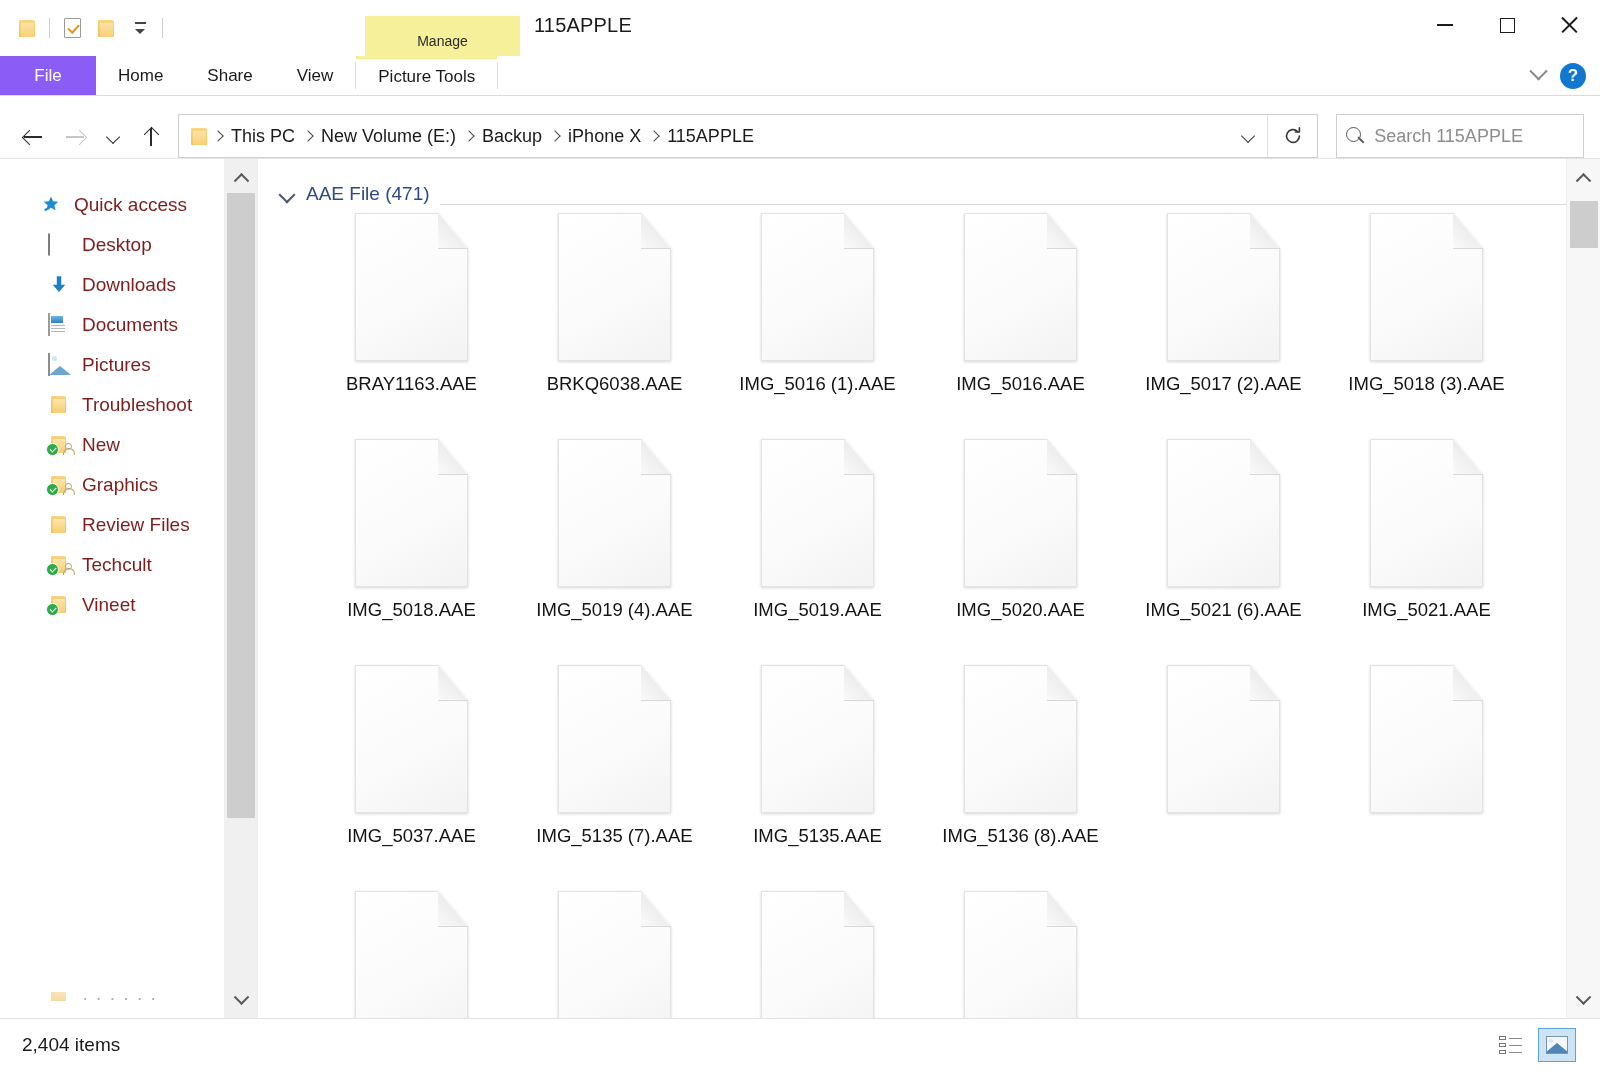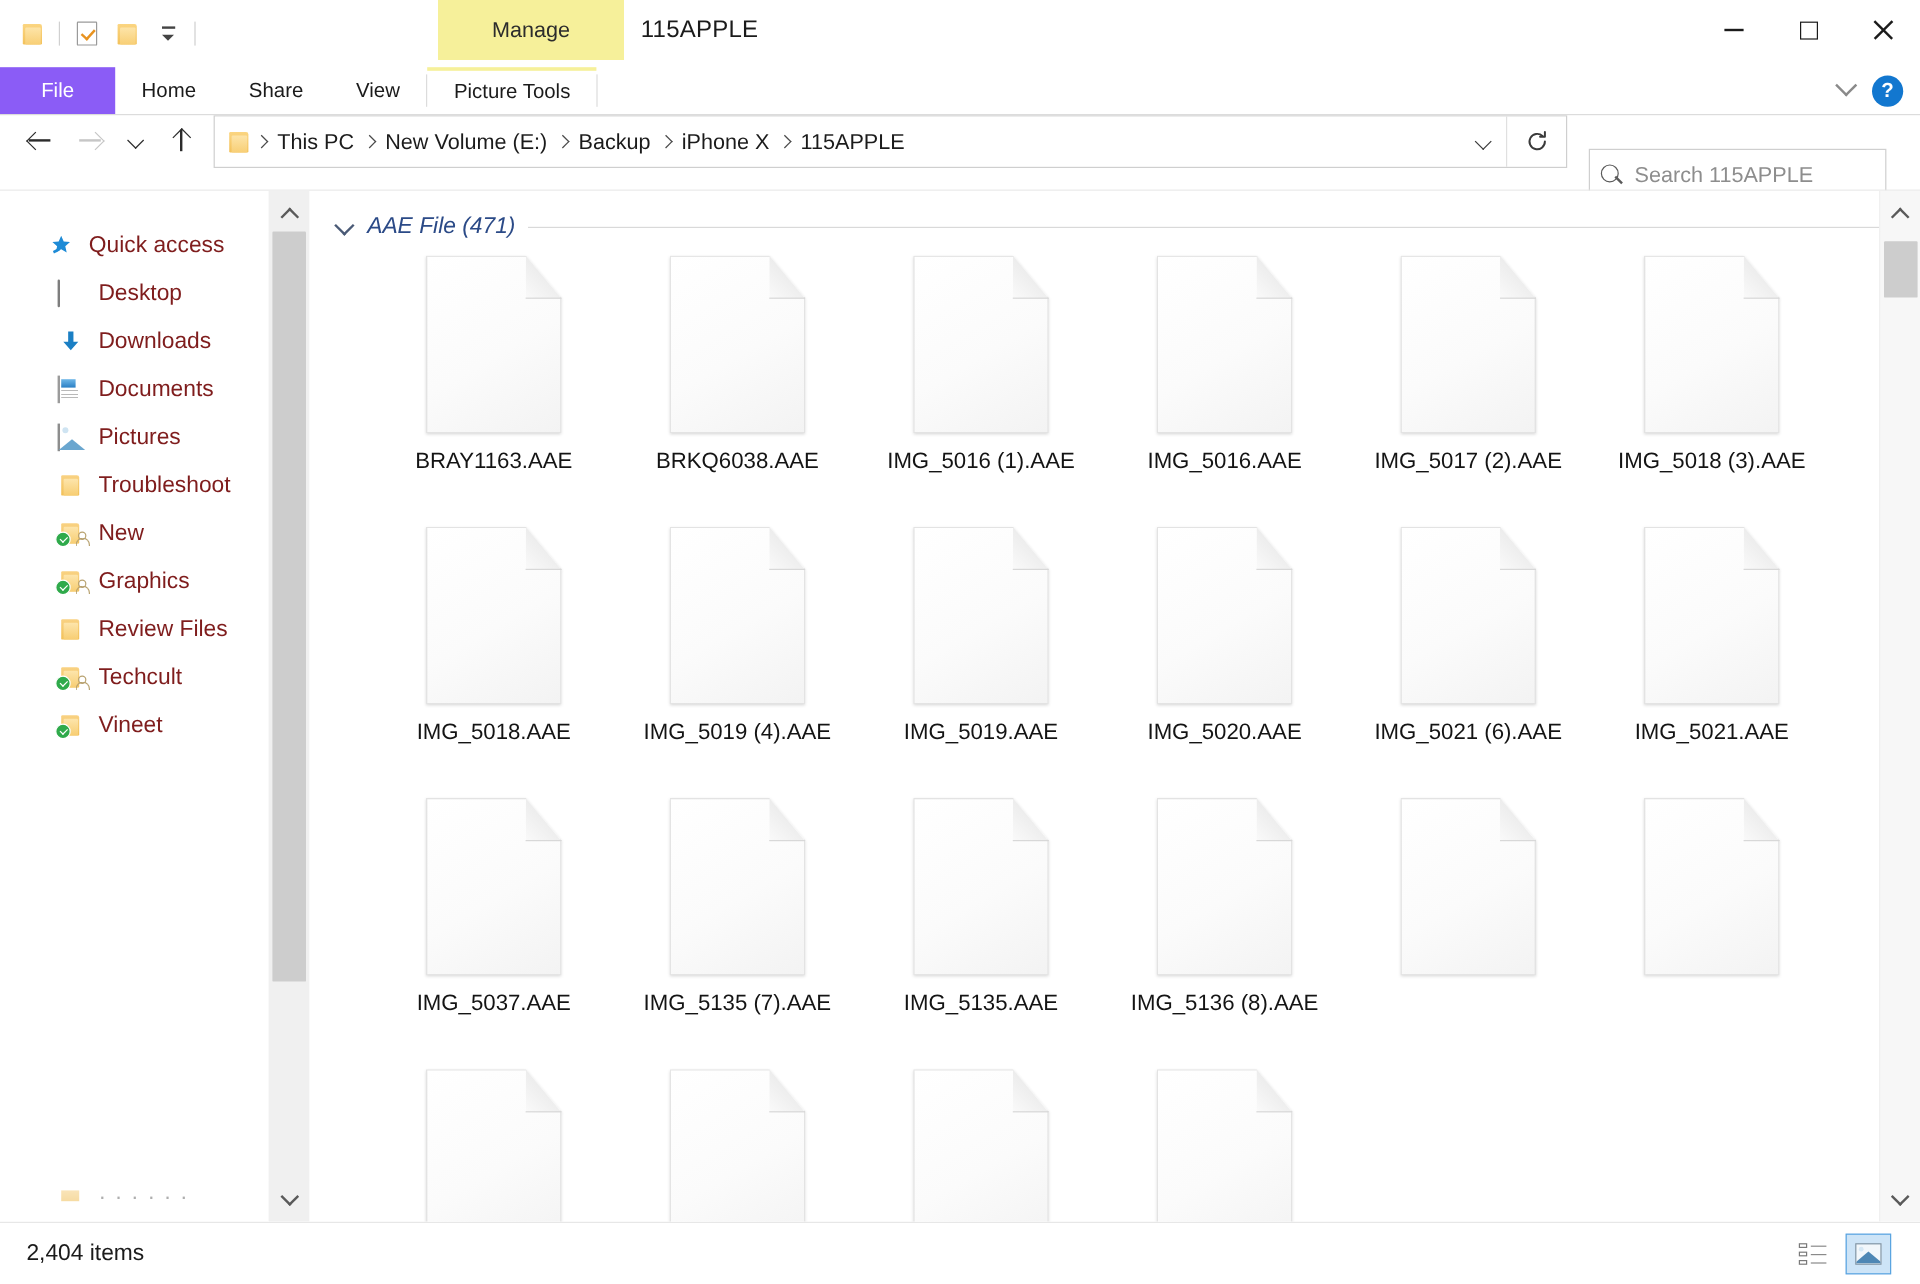--- a/index.html
+++ b/index.html
@@ -45,23 +45,23 @@
     transform: rotate(-48deg);
   }
   .dd-arrow {
     width: 0; height: 0; border-left: 5px solid transparent; border-right: 5px solid transparent;
     border-top: 5px solid #444; margin-top: 3px;
   }
   .dd-wrap { display:flex; flex-direction:column; align-items:center; justify-content:center; }
   .dd-wrap .bar { width:11px; height:2px; background:#444; margin-bottom:2px; }
 
   .manage-tab {
-    position: absolute; left: 365px; top: 0; width: 155px; height: 50px;
+    position: absolute; left: 365px; top: 16px; width: 155px; height: 50px;
     background: #f6f09a; display: flex; align-items: center; justify-content: center;
-    font-size: 18px; color: #2c2c2c;
+    font-size: 14px; color: #2c2c2c;
   }
   .win-title {
     position: absolute; left: 534px; top: 0; height: 50px; display: flex; align-items: center;
     font-size: 20px; color: #1b1b1b; letter-spacing: .2px;
   }
   .wctrls { position: absolute; right: 0; top: 0; height: 50px; display: flex; }
   .wctrl {
     width: 62px; height: 50px; display: flex; align-items: center; justify-content: center;
     color: #1b1b1b;
   }
@@ -97,21 +97,21 @@
     transform: rotate(45deg) translate(-3px,-3px);
   }
   .help-ico {
     width: 26px; height: 26px; border-radius: 50%; background: #1277cf;
     color: #fff; font-size: 17px; font-weight: bold;
     display: flex; align-items: center; justify-content: center;
   }
 
   
   .addrbar {
-    height: 62px; display: flex; align-items: flex-start; padding: 0 28px 0 12px;
+    height: 62px; display: flex; align-items: flex-end; padding: 0 16px 0 12px;
     background: #fff; flex: none; gap: 0;
   }
   .navbtn {
     width: 42px; height: 42px; display: flex; align-items: center; justify-content: center;
     color: #2b2b2b; font-size: 26px;
   }
   .navbtn.disabled { color: #c6c6c6; }
   .navbtn.small { width: 34px; font-size: 17px; }
   .arrow-l, .arrow-r, .arrow-u { position: relative; width: 24px; height: 24px; }
   .arrow-l::before {
@@ -295,21 +295,21 @@
     position:absolute; left:3px; top:0px; width:15px; height:9px;
     background: linear-gradient(180deg,#f6cf80 0%, #f0bf58 100%);
   }
   .nav-partial-text {
     font-size: 19px; color:#6d6d6d; letter-spacing:1px; line-height:10px; overflow:hidden; height:9px;
   }
 
   
   .content { flex: 1 1 auto; position: relative; background:#fff; overflow: hidden; min-width:0; }
   .grouphdr {
-    display: flex; align-items: center; gap: 10px; padding: 14px 0 0 20px; height: 46px; font-style: italic;
+    display: flex; align-items: flex-end; gap: 10px; padding: 14px 0 0 20px; height: 46px;
   }
   .grp-chev { width: 18px; height: 18px; position: relative; color:#4a5a76; }
   .grp-chev::after {
     content:""; position:absolute; left:3px; top:2px; width:10px; height:10px;
     border-right:2px solid currentColor; border-bottom:2px solid currentColor;
     transform: rotate(45deg);
   }
   .grp-label { font-size: 19px; color: #2b4a87; white-space:nowrap; cursor:default; }
   .grp-rule { flex: 1 1 auto; height: 1px; background: #d9d9d9; margin-right: 24px; }
 

